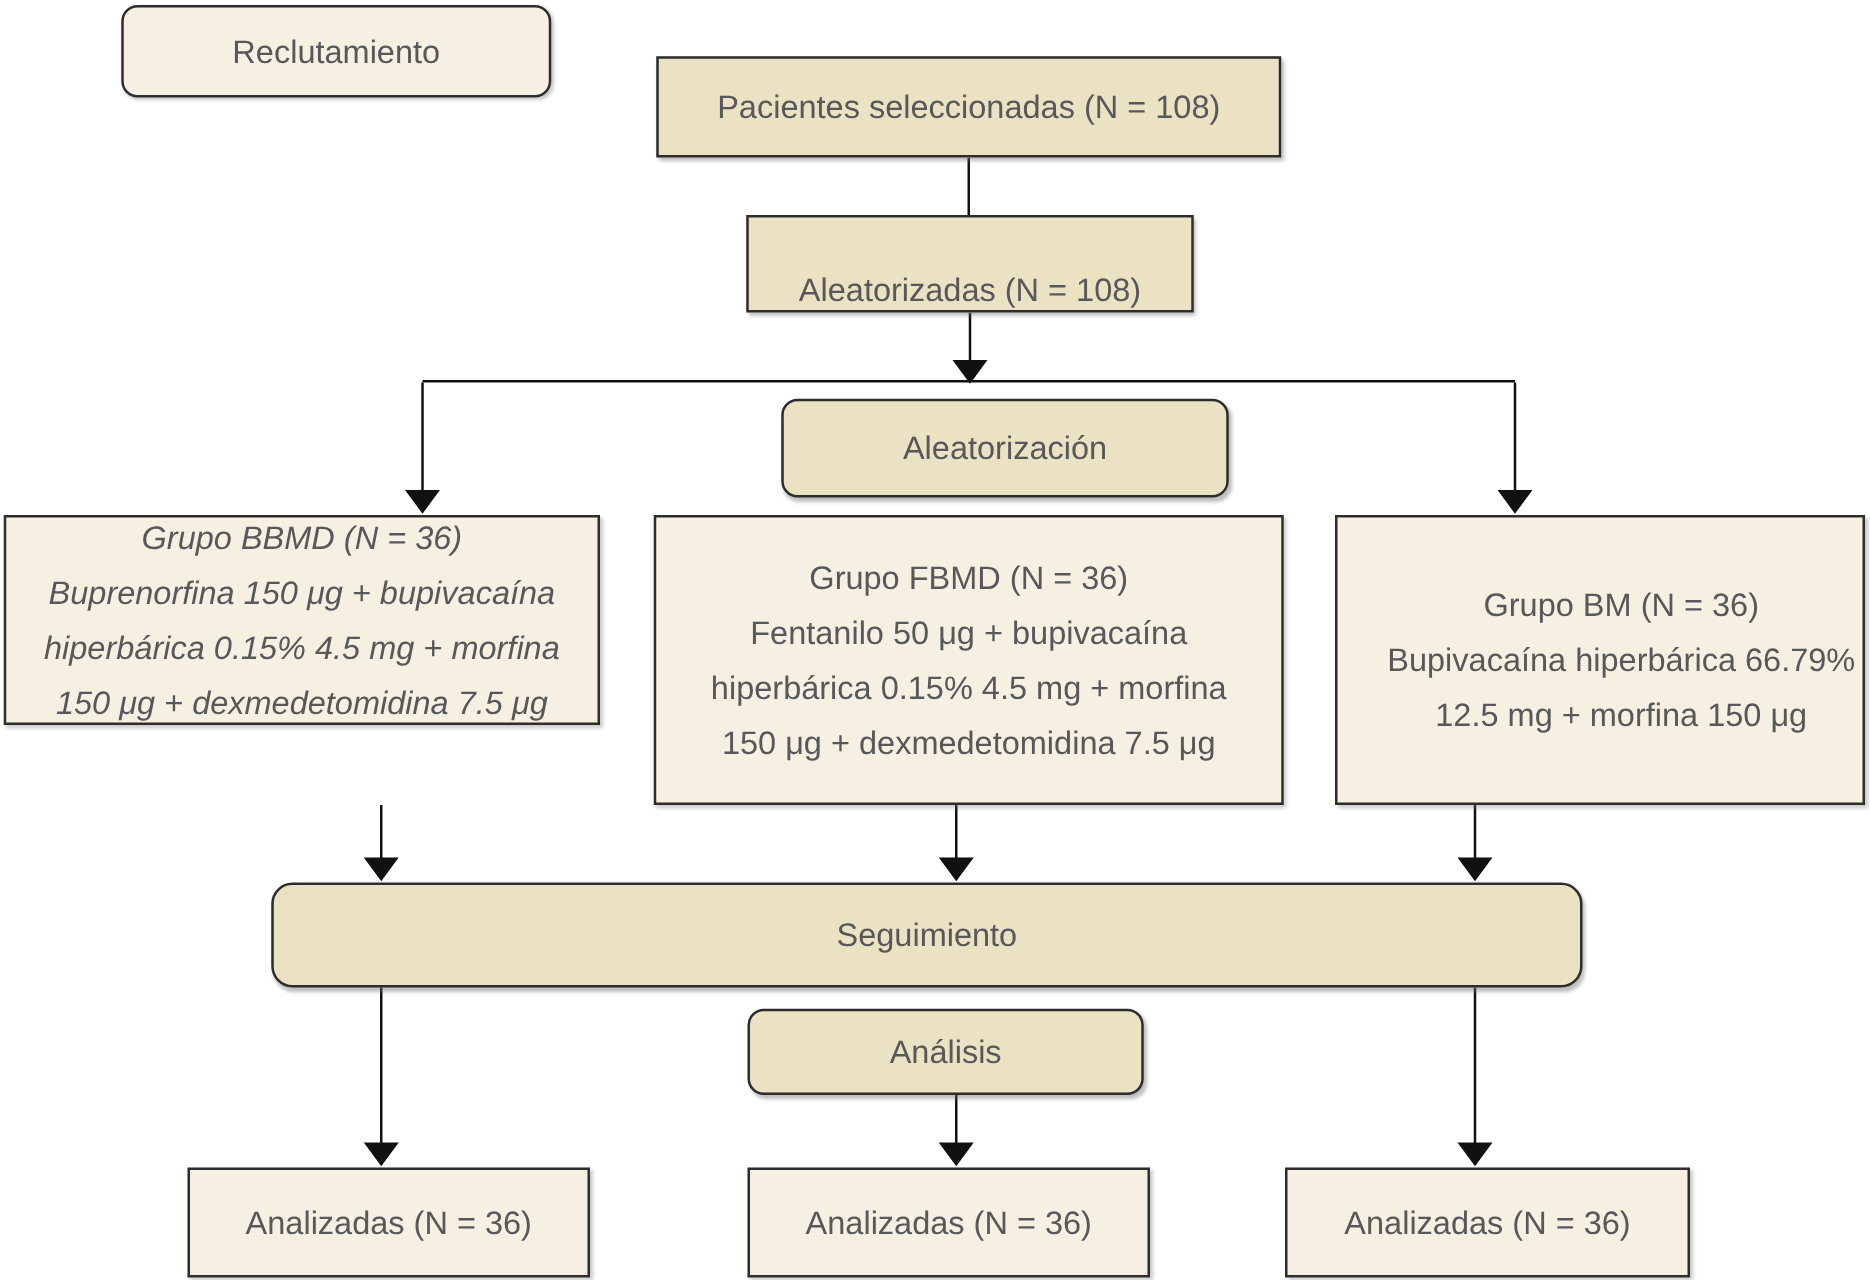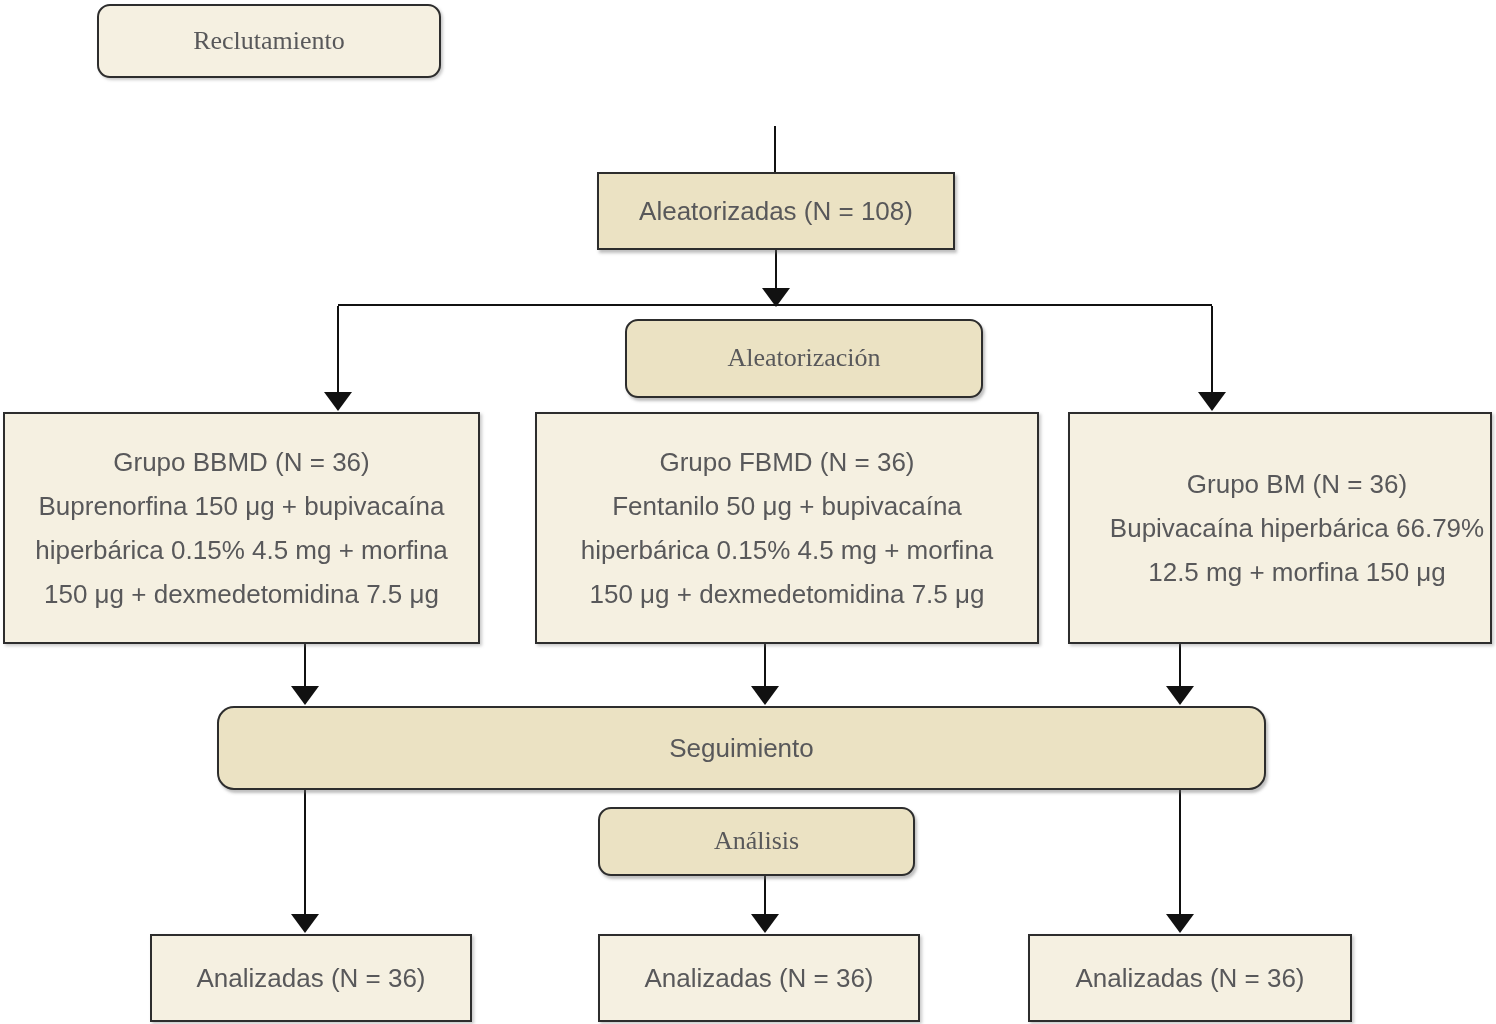--- a/index.html
+++ b/index.html
@@ -25,32 +25,32 @@
     display: flex;
     align-items: center;
     justify-content: center;
     text-align: center;
     font-size: 26px;
     line-height: 1.25;
     color: #58585a;
   }
   .fill-light { background: #f5f0e1; box-shadow: 2px 2px 3px rgba(120,120,120,0.40); }
   .fill-beige { background: #ebe2c3; box-shadow: 2px 3px 3px rgba(110,110,110,0.45); }
-  .rounded-sm { border-radius: 13px; border-width: 2.5px; font-family: Liberation Serif, serif; }
+  .rounded-sm { border-radius: 13px; border-width: 2.5px; }
   .rounded-lg { border-radius: 17px; border-width: 2.5px; }
   .group-box { flex-direction: column; line-height: 44px; padding: 0 10px; }
   .group-box span { display: block; white-space: nowrap; }
 
   
   #box-recruitment   { left: 97px;  top: 4px;   width: 344px;  height: 74px; }
   #box-selected      { left: 525px; top: 45px;  width: 500px;  height: 81px; }
-  #box-randomized    { left: 597px; top: 172px; width: 358px;  height: 78px; }
+  #box-randomized    { left: 597px; top: 172px; width: 358px;  height: 78px; align-items: flex-end; }
   #box-randomization { left: 597px; top: 319px; width: 358px;  height: 79px; margin-left: 28px; }
-  #box-group-bbmd    { left: 3px;   top: 412px; width: 477px;  height: 232px; }
-  #box-group-fbmd    { left: 535px; top: 412px; width: 504px;  height: 232px; }
+  #box-group-bbmd    { left: 3px;   top: 412px; width: 477px;  height: 168px; font-style: italic; }
+  #box-group-fbmd    { left: 523px; top: 412px; width: 504px;  height: 232px; }
   #box-group-bm      { left: 1068px;top: 412px; width: 424px;  height: 232px; padding-left: 44px; }
   #box-followup      { left: 217px; top: 706px; width: 1049px; height: 84px; }
   #box-analysis      { left: 598px; top: 807px; width: 317px;  height: 69px; }
   #box-analyzed-1    { left: 150px; top: 934px; width: 322px;  height: 88px; }
   #box-analyzed-2    { left: 598px; top: 934px; width: 322px;  height: 88px; }
   #box-analyzed-3    { left: 1028px;top: 934px; width: 324px;  height: 88px; }
 </style>
 </head>
 <body>
 
@@ -80,20 +80,23 @@
       <polygon points="291,914 319,914 305,933"></polygon>
       <polygon points="751,914 779,914 765,933"></polygon>
       <polygon points="1166,914 1194,914 1180,933"></polygon>
     </g>
   </svg>
 
   <div id="box-recruitment" class="box fill-light rounded-sm">
     <span>Reclutamiento</span>
   </div>
 
+  <div id="box-selected" class="box fill-beige">
+    <span>Pacientes seleccionadas (N = 108)</span>
+  </div>
 
   <div id="box-randomized" class="box fill-beige">
     <span>Aleatorizadas (N = 108)</span>
   </div>
 
   <div id="box-randomization" class="box fill-beige rounded-sm">
     <span>Aleatorización</span>
   </div>
 
   <div id="box-group-bbmd" class="box fill-light group-box">

